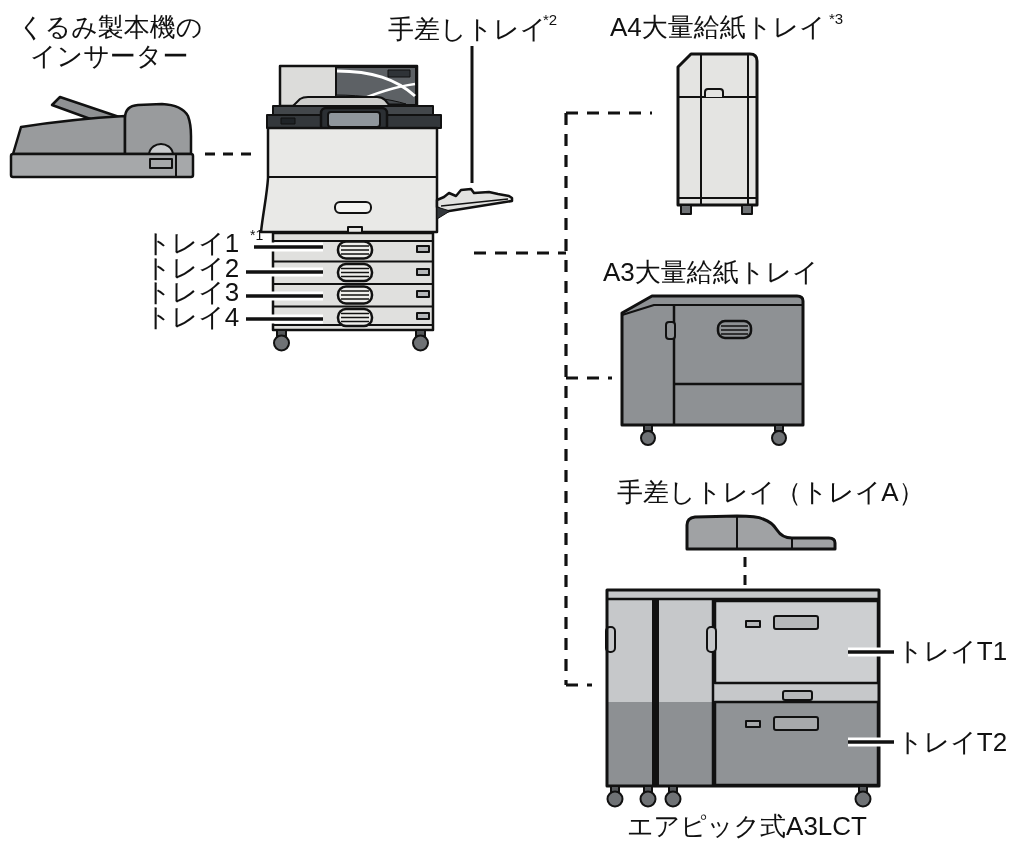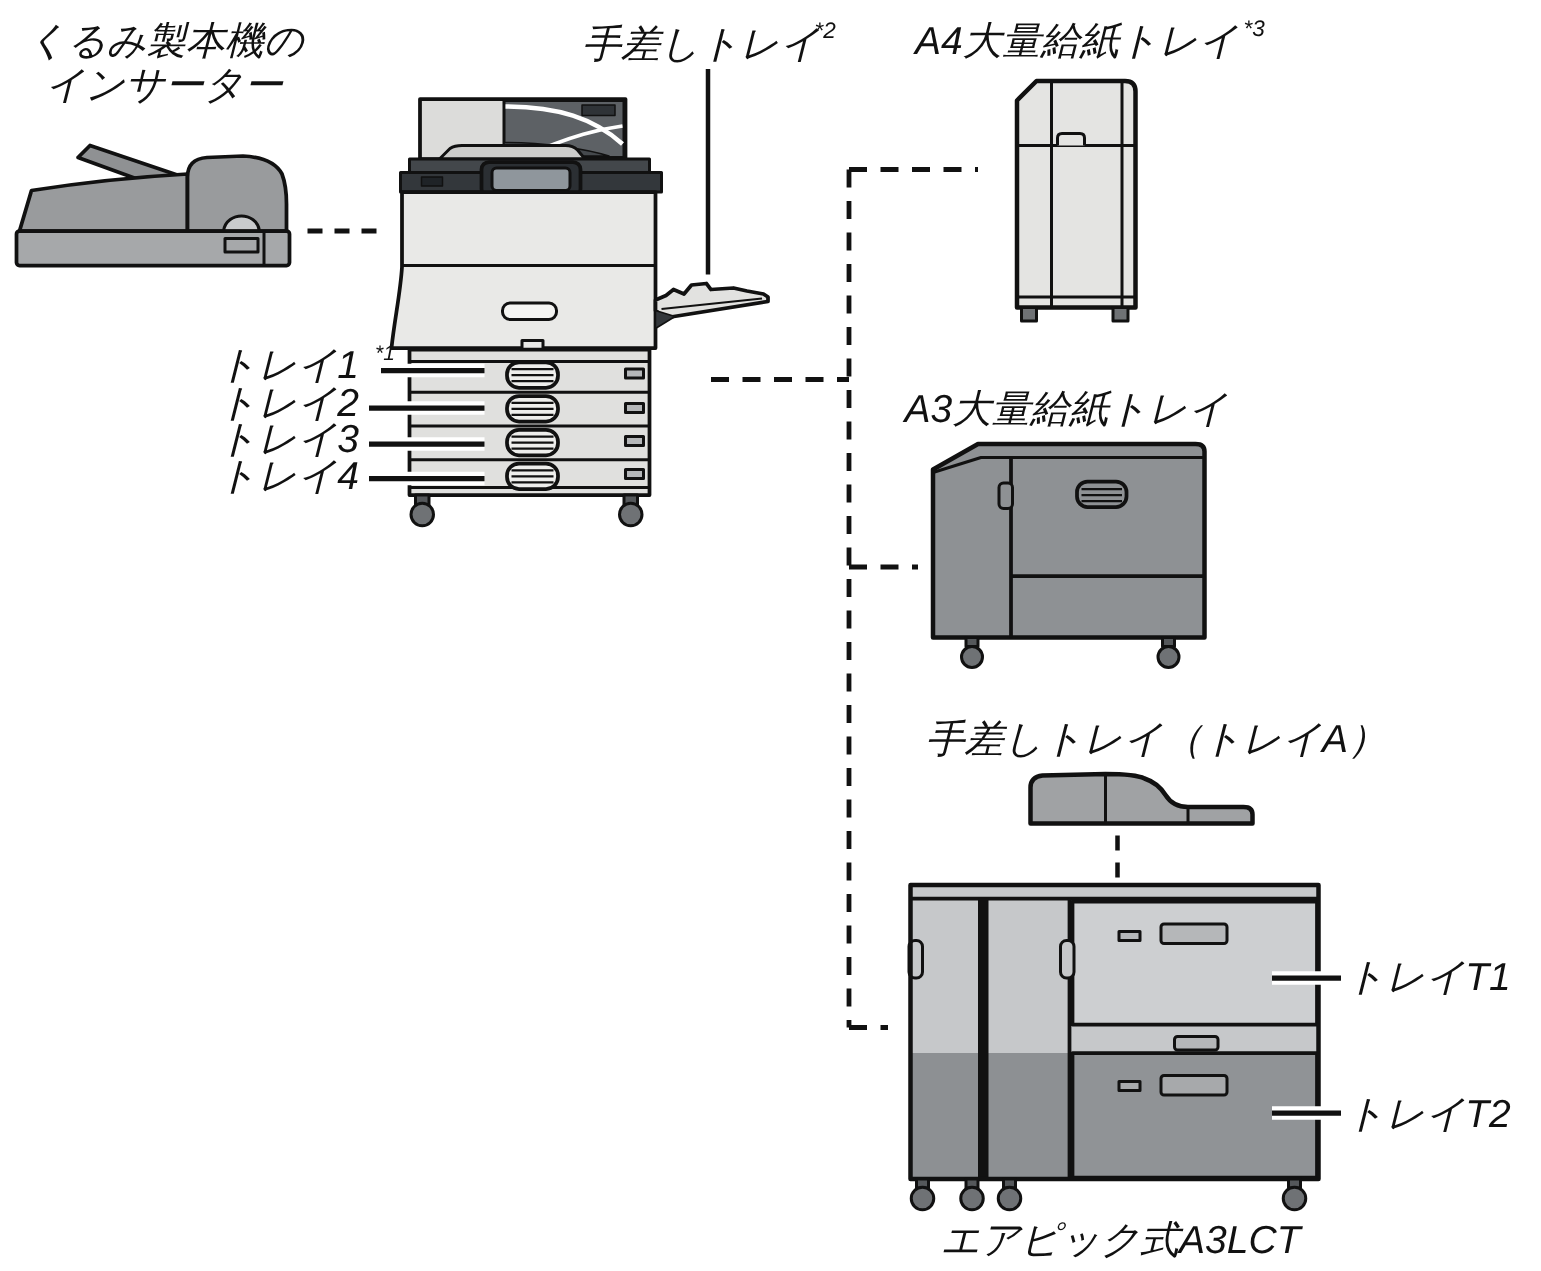--- a/index.html
+++ b/index.html
@@ -1,16 +1,16 @@
 <!DOCTYPE html>
 <html><head>
 <meta charset="utf-8">
 <style>
   html,body{margin:0;padding:0;background:#ffffff;}
-  .page{position:relative;width:1027px;height:847px;background:#fff;overflow:hidden;font-style:italic;}
+  .page{position:relative;width:1027px;height:847px;background:#fff;overflow:hidden;}
   svg{display:block;}
   text{
     font-family:"Liberation Sans","DejaVu Sans",sans-serif;
     fill:#111111;
     font-weight:500;
   }
   .lbl{font-size:26px;}
   .sup{font-size:15px;}
   .sup-sm{font-size:14px;}
 </style>

